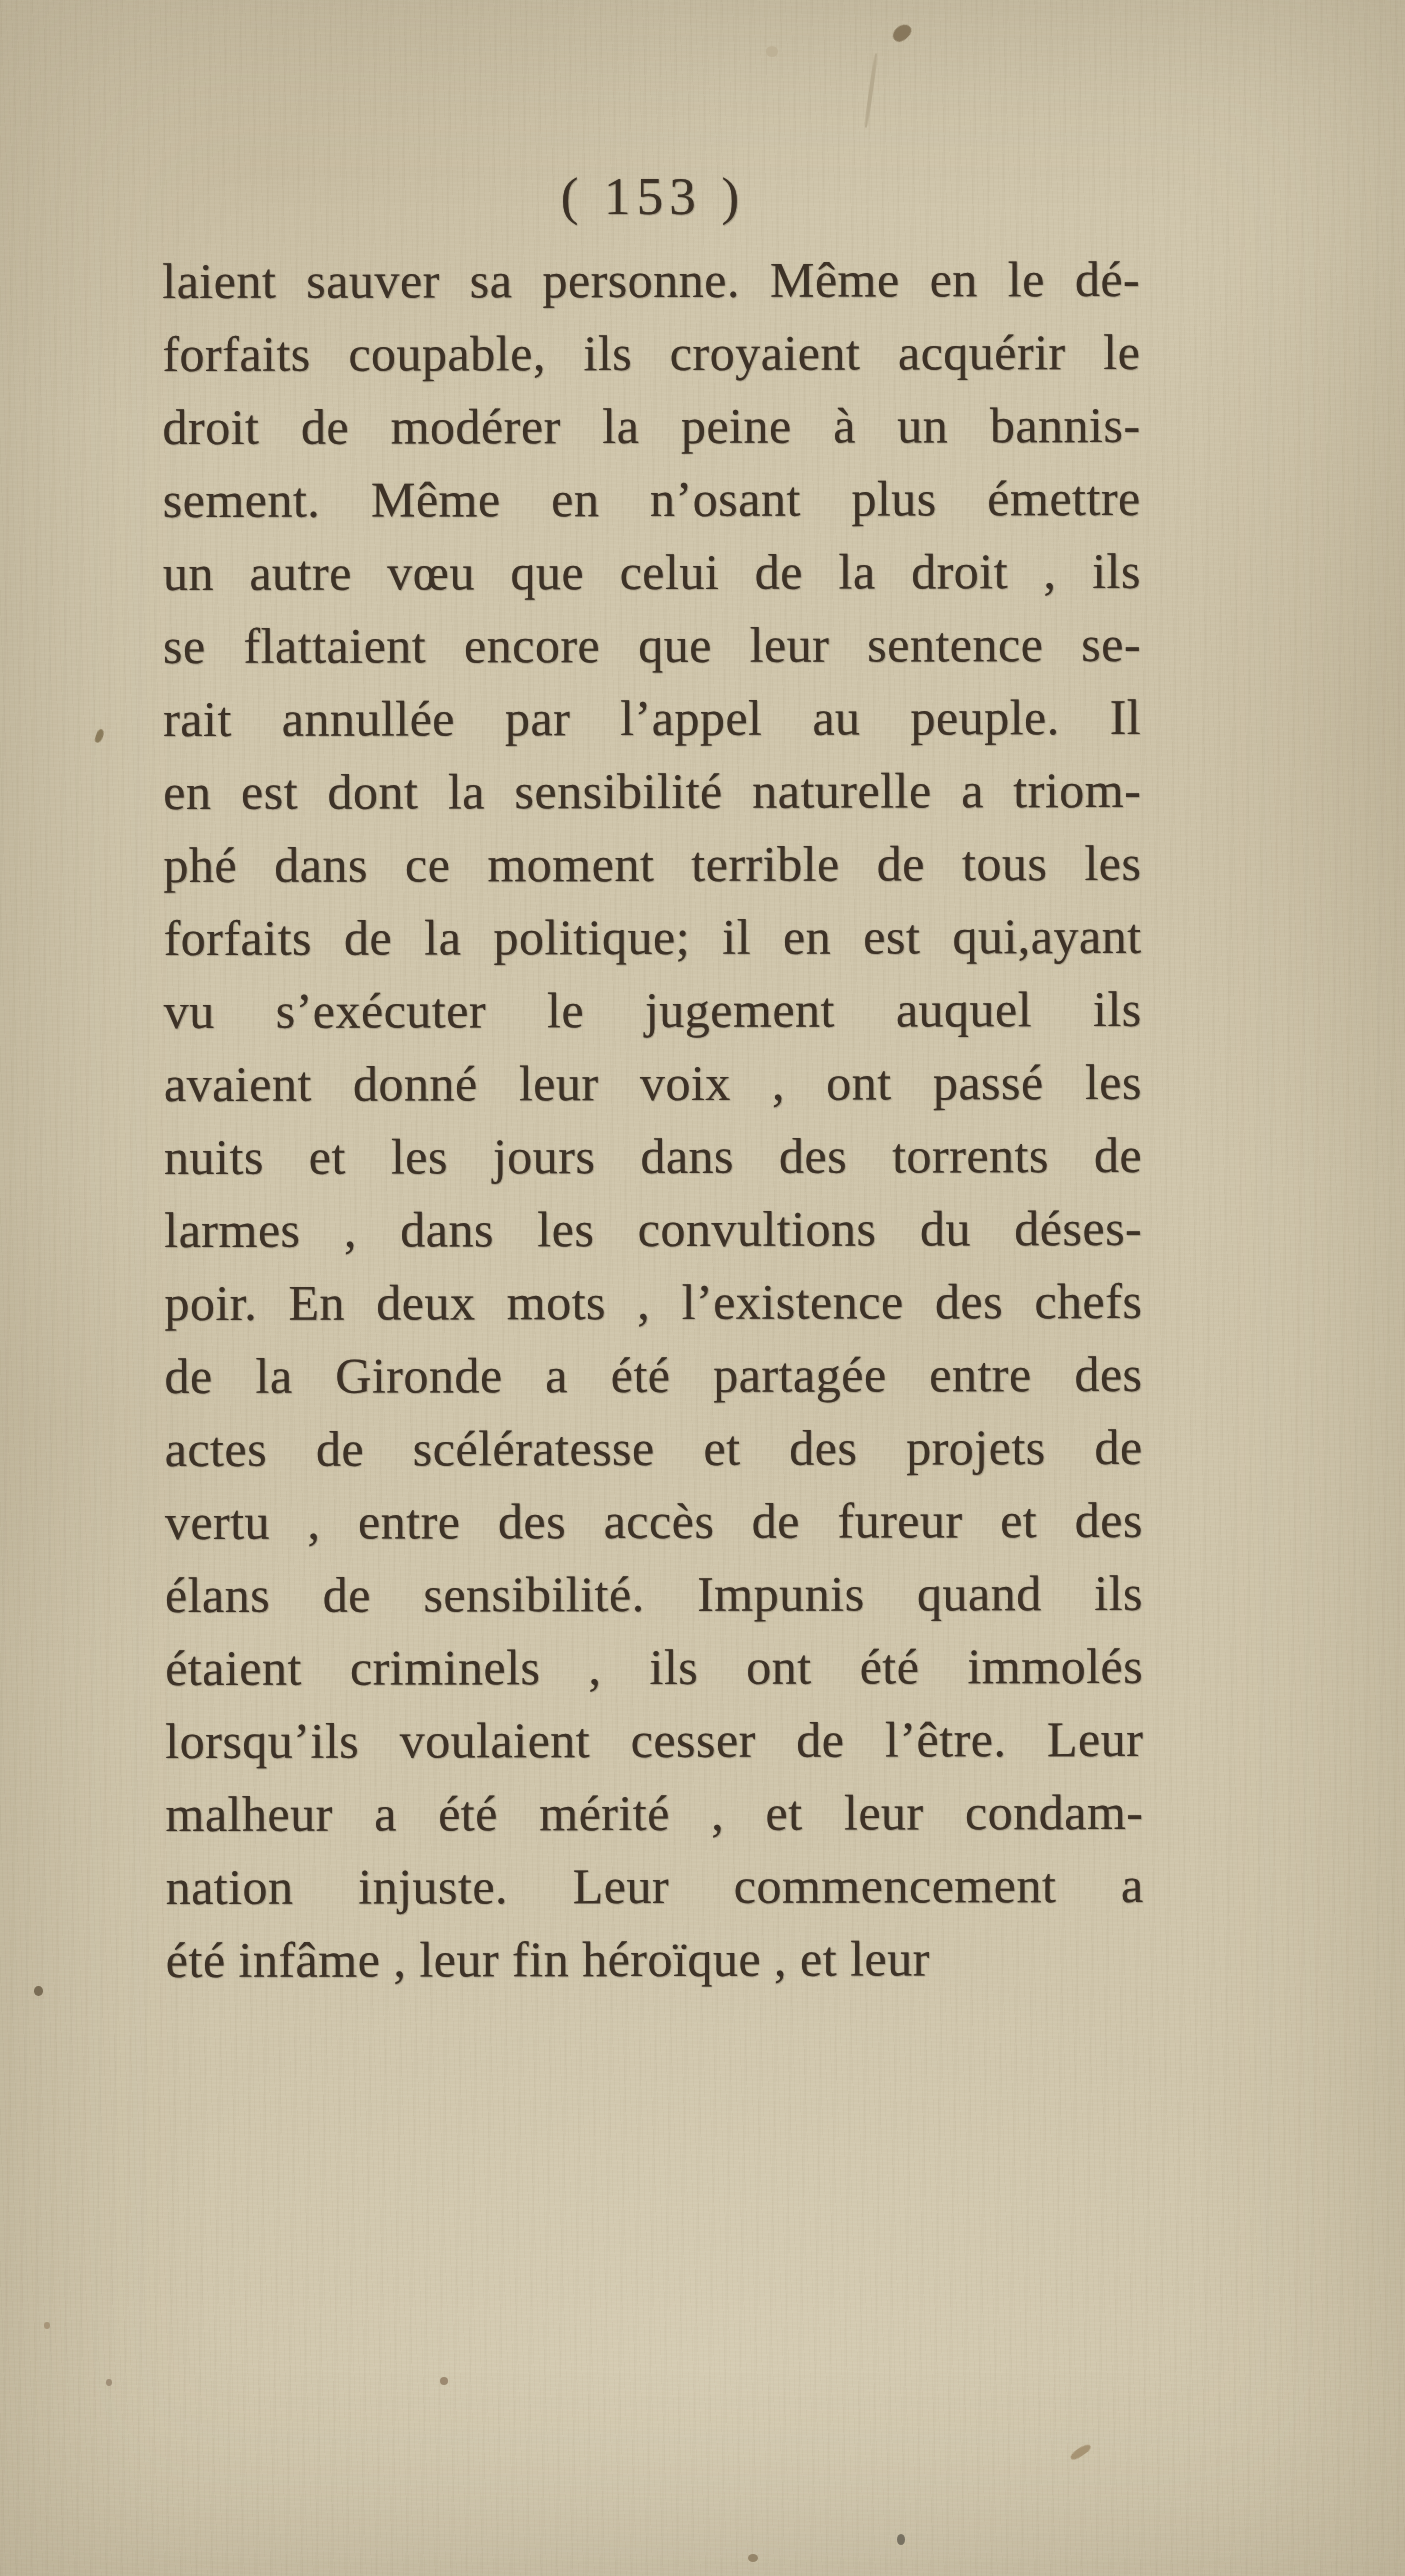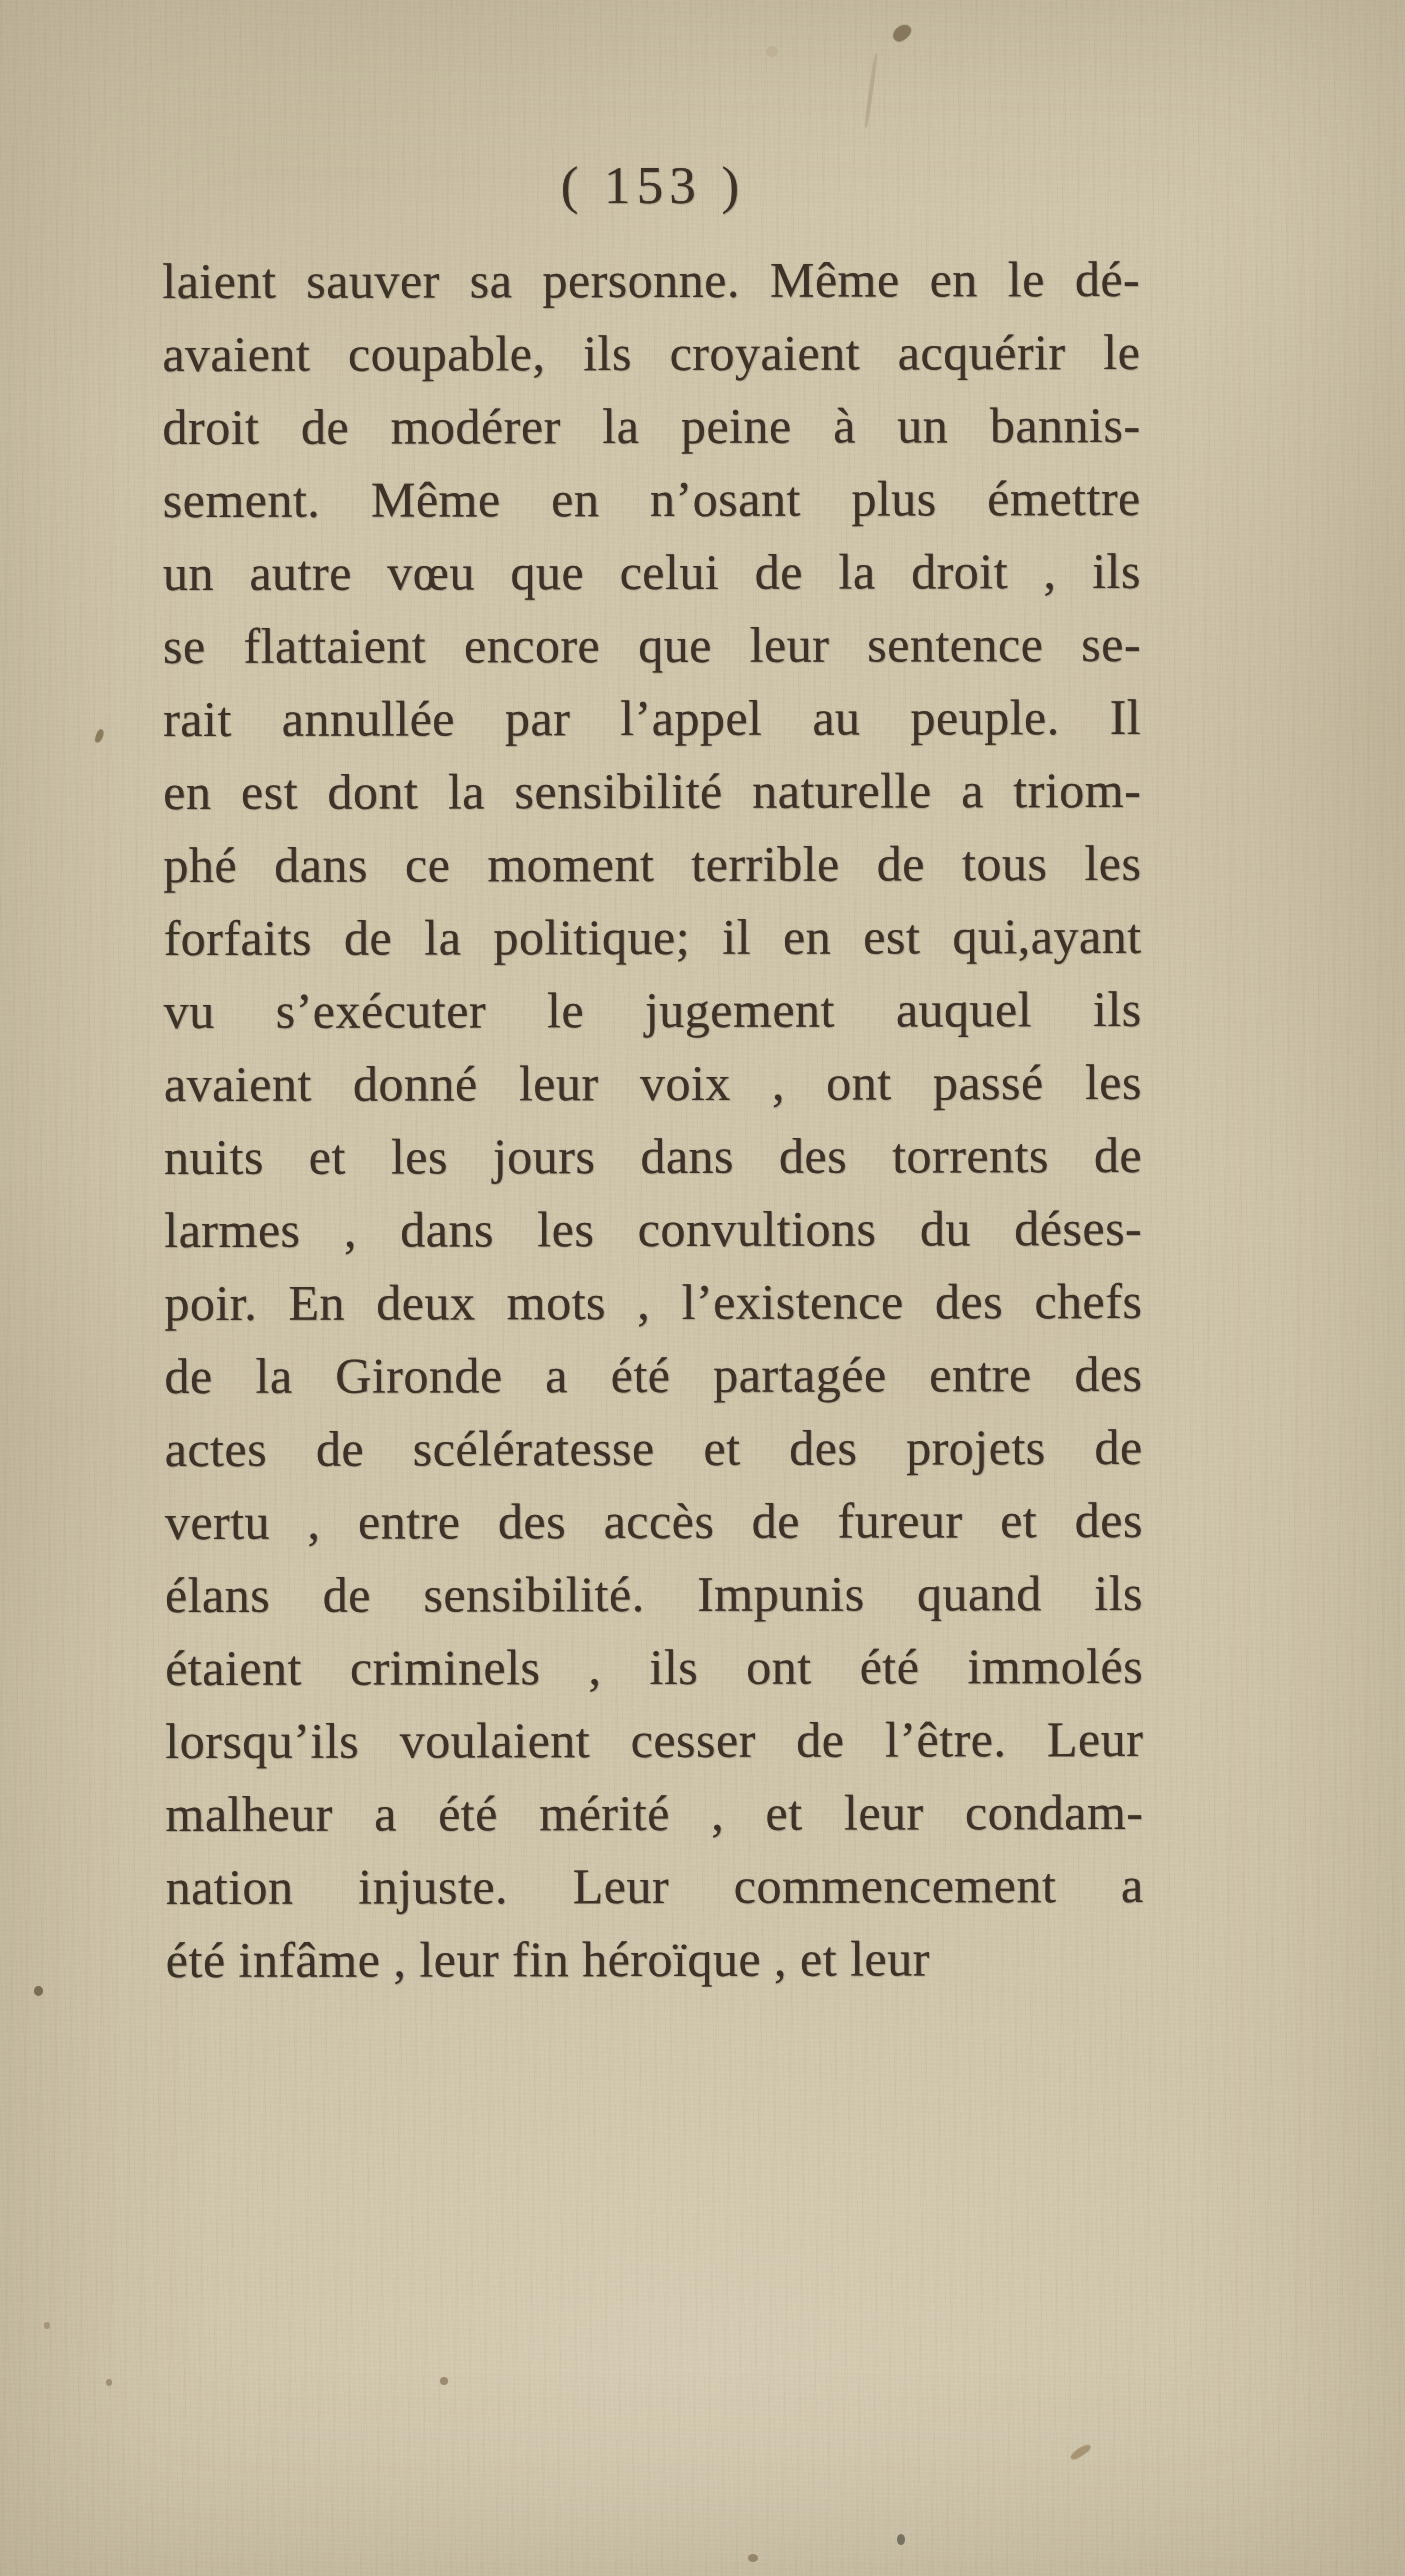--- a/index.html
+++ b/index.html
@@ -39,21 +39,21 @@
       radial-gradient(619px 796px at 97% 28%, rgba(140,120,88,0.09), rgba(0,0,0,0) 60%),
       radial-gradient(575px 371px at 4% 55%, rgba(146,128,96,0.07), rgba(0,0,0,0) 65%),
       radial-gradient(973px 707px at 50% 92%, rgba(255,250,234,0.12), rgba(0,0,0,0) 66%),
       radial-gradient(460px 292px at 68% 52%, rgba(150,132,100,0.05), rgba(0,0,0,0) 70%);
     box-shadow: inset 0 0 203px rgba(96,82,58,0.23);
   }
   .page-header {
     position: absolute;
     z-index: 2;
     left: 164px;
-    top: 145px;
+    top: 156px;
     width: 978px;
     height: 81px;
     line-height: 81px;
     text-align: center;
     font-size: 53px;
     letter-spacing: 6.2px;
     color: var(--ink, #3d3227);
     text-shadow: 0 0 0.9px rgba(61,50,39,0.65), 0.9px 0.9px 0.9px rgba(61,50,39,0.25);
   }
   .text-block {
@@ -86,21 +86,21 @@
     pointer-events: none;
   }
 </style>
 </head>
 <body>
 
 <div class="page" style="--paper: #cfc5ab; --ink: #3d3227;">
   <div class="page-header">( 153 )</div>
   <div class="text-block">
       <div class="line"><span>laient sauver sa personne. Même en le dé-</span></div>
-      <div class="line"><span>avaient </span><span class="it">coupable</span><span>, ils croyaient acquérir le</span></div>
+      <div class="line"><span>forfaits </span><span class="it">coupable</span><span>, ils croyaient acquérir le</span></div>
       <div class="line"><span>droit de modérer la peine à un </span><span class="it">bannis-</span></div>
       <div class="line"><span class="it">sement.</span><span> Même en n’osant plus émettre</span></div>
       <div class="line"><span>un autre vœu que celui de la </span><span class="it">droit</span><span> , ils</span></div>
       <div class="line"><span>se flattaient encore que leur sentence se-</span></div>
       <div class="line"><span>rait annullée par </span><span class="it">l’appel au peuple.</span><span> Il</span></div>
       <div class="line"><span>en est dont la sensibilité naturelle a triom-</span></div>
       <div class="line"><span>phé dans ce moment terrible de tous les</span></div>
       <div class="line"><span>forfaits de la politique; il en est qui,ayant</span></div>
       <div class="line"><span>vu s’exécuter le jugement auquel ils</span></div>
       <div class="line"><span>avaient donné leur voix , ont passé les</span></div>

